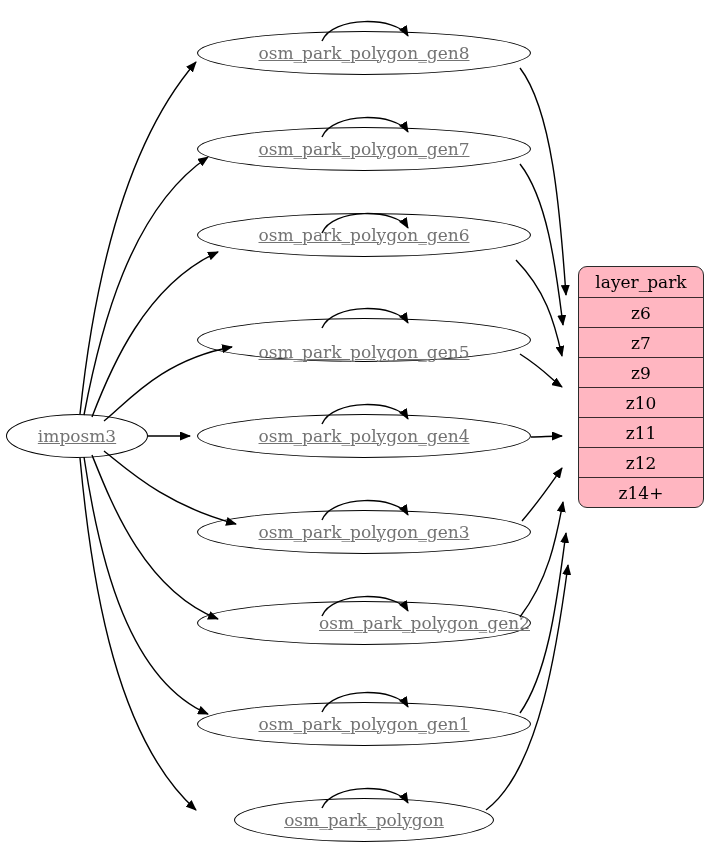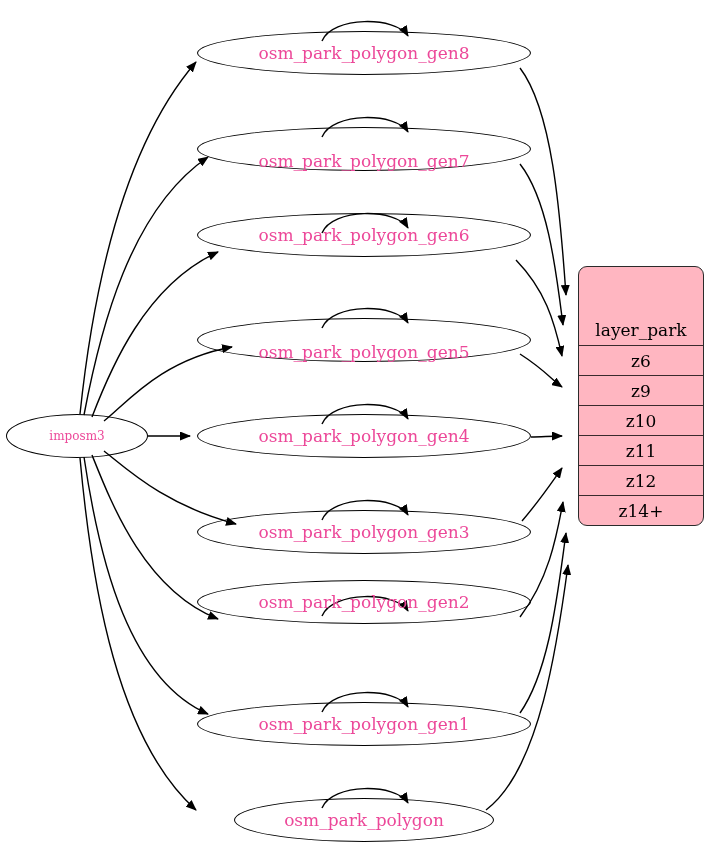--- a/index.html
+++ b/index.html
@@ -2,27 +2,27 @@
 <html><head>
 <meta charset="utf-8">
 <style>
   html,body{margin:0;padding:0;background:#ffffff;}
   #stage{position:relative;width:707px;height:851px;background:#ffffff;
          font-family:"DejaVu Serif","Liberation Serif",serif;overflow:hidden;}
   #edges{position:absolute;left:0;top:0;width:707px;height:851px;}
   .node-ellipse{position:absolute;border:1px solid #000;border-radius:50%;
                 background:transparent;display:flex;align-items:center;
                 justify-content:center;box-sizing:border-box;}
-  .node-label{font-size:17px;color:#ec4899;white-space:nowrap;line-height:1;}
-  #src-node .node-label{font-size:12px;}
+  .node-label{font-size:17px;color:#737373;white-space:nowrap;line-height:1;text-decoration:underline;}
+  #src-node .node-label{font-size:17px;}
   #table-node{position:absolute;border:1px solid #2b2b2b;border-radius:9px;
               background:#ffb6c1;box-sizing:border-box;overflow:hidden;}
   .trow{height:30px;display:flex;align-items:center;justify-content:center;
         border-top:1px solid #3a2a2d;box-sizing:border-box;font-size:17px;color:#000;}
-  .trow.first{border-top:none;margin-top:48px;}
+  .trow.first{border-top:none;}
 </style>
 </head>
 <body>
 
 <div id="stage">
 
   <svg id="edges" viewBox="0 0 707 851" xmlns="http://www.w3.org/2000/svg">
     <defs>
       <marker id="ah" markerWidth="11" markerHeight="9" refX="10" refY="4.5" orient="auto" markerUnits="userSpaceOnUse">
         <path d="M0,0 L11,4.5 L0,9 z" fill="#000"></path>
@@ -66,55 +66,56 @@
   </svg>
 
   <div class="node-ellipse" id="src-node" style="left:6px;top:414px;width:142px;height:44px;">
     <span class="node-label">imposm3</span>
   </div>
 
   <div class="node-ellipse" style="left:197px;top:31px;width:334px;height:44px;">
     <span class="node-label">osm_park_polygon_gen8</span>
   </div>
 
-  <div class="node-ellipse" style="left:197px;top:127px;width:334px;height:44px;align-items:flex-end;">
+  <div class="node-ellipse" style="left:197px;top:127px;width:334px;height:44px;">
     <span class="node-label">osm_park_polygon_gen7</span>
   </div>
 
   <div class="node-ellipse" style="left:197px;top:213px;width:334px;height:44px;">
     <span class="node-label">osm_park_polygon_gen6</span>
   </div>
 
   <div class="node-ellipse" style="left:197px;top:318px;width:334px;height:44px;align-items:flex-end;">
     <span class="node-label">osm_park_polygon_gen5</span>
   </div>
 
   <div class="node-ellipse" style="left:197px;top:414px;width:334px;height:44px;">
     <span class="node-label">osm_park_polygon_gen4</span>
   </div>
 
   <div class="node-ellipse" style="left:197px;top:510px;width:334px;height:44px;justify-content:center;">
     <span class="node-label">osm_park_polygon_gen3</span>
   </div>
 
-  <div class="node-ellipse" style="left:197px;top:580px;width:334px;height:44px;">
+  <div class="node-ellipse" style="left:197px;top:601px;width:334px;height:44px;justify-content:flex-end;">
     <span class="node-label">osm_park_polygon_gen2</span>
   </div>
 
   <div class="node-ellipse" style="left:197px;top:702px;width:334px;height:44px;">
     <span class="node-label">osm_park_polygon_gen1</span>
   </div>
 
   <div class="node-ellipse" style="left:234px;top:798px;width:260px;height:44px;">
     <span class="node-label">osm_park_polygon</span>
   </div>
 
   <div id="table-node" style="left:578px;top:266px;width:126px;">
     <div class="trow first">layer_park</div>
     <div class="trow">z6</div>
+    <div class="trow">z7</div>
     <div class="trow">z9</div>
     <div class="trow">z10</div>
     <div class="trow">z11</div>
     <div class="trow">z12</div>
     <div class="trow">z14+</div>
   </div>
 
 </div>
 
 </body></html>

